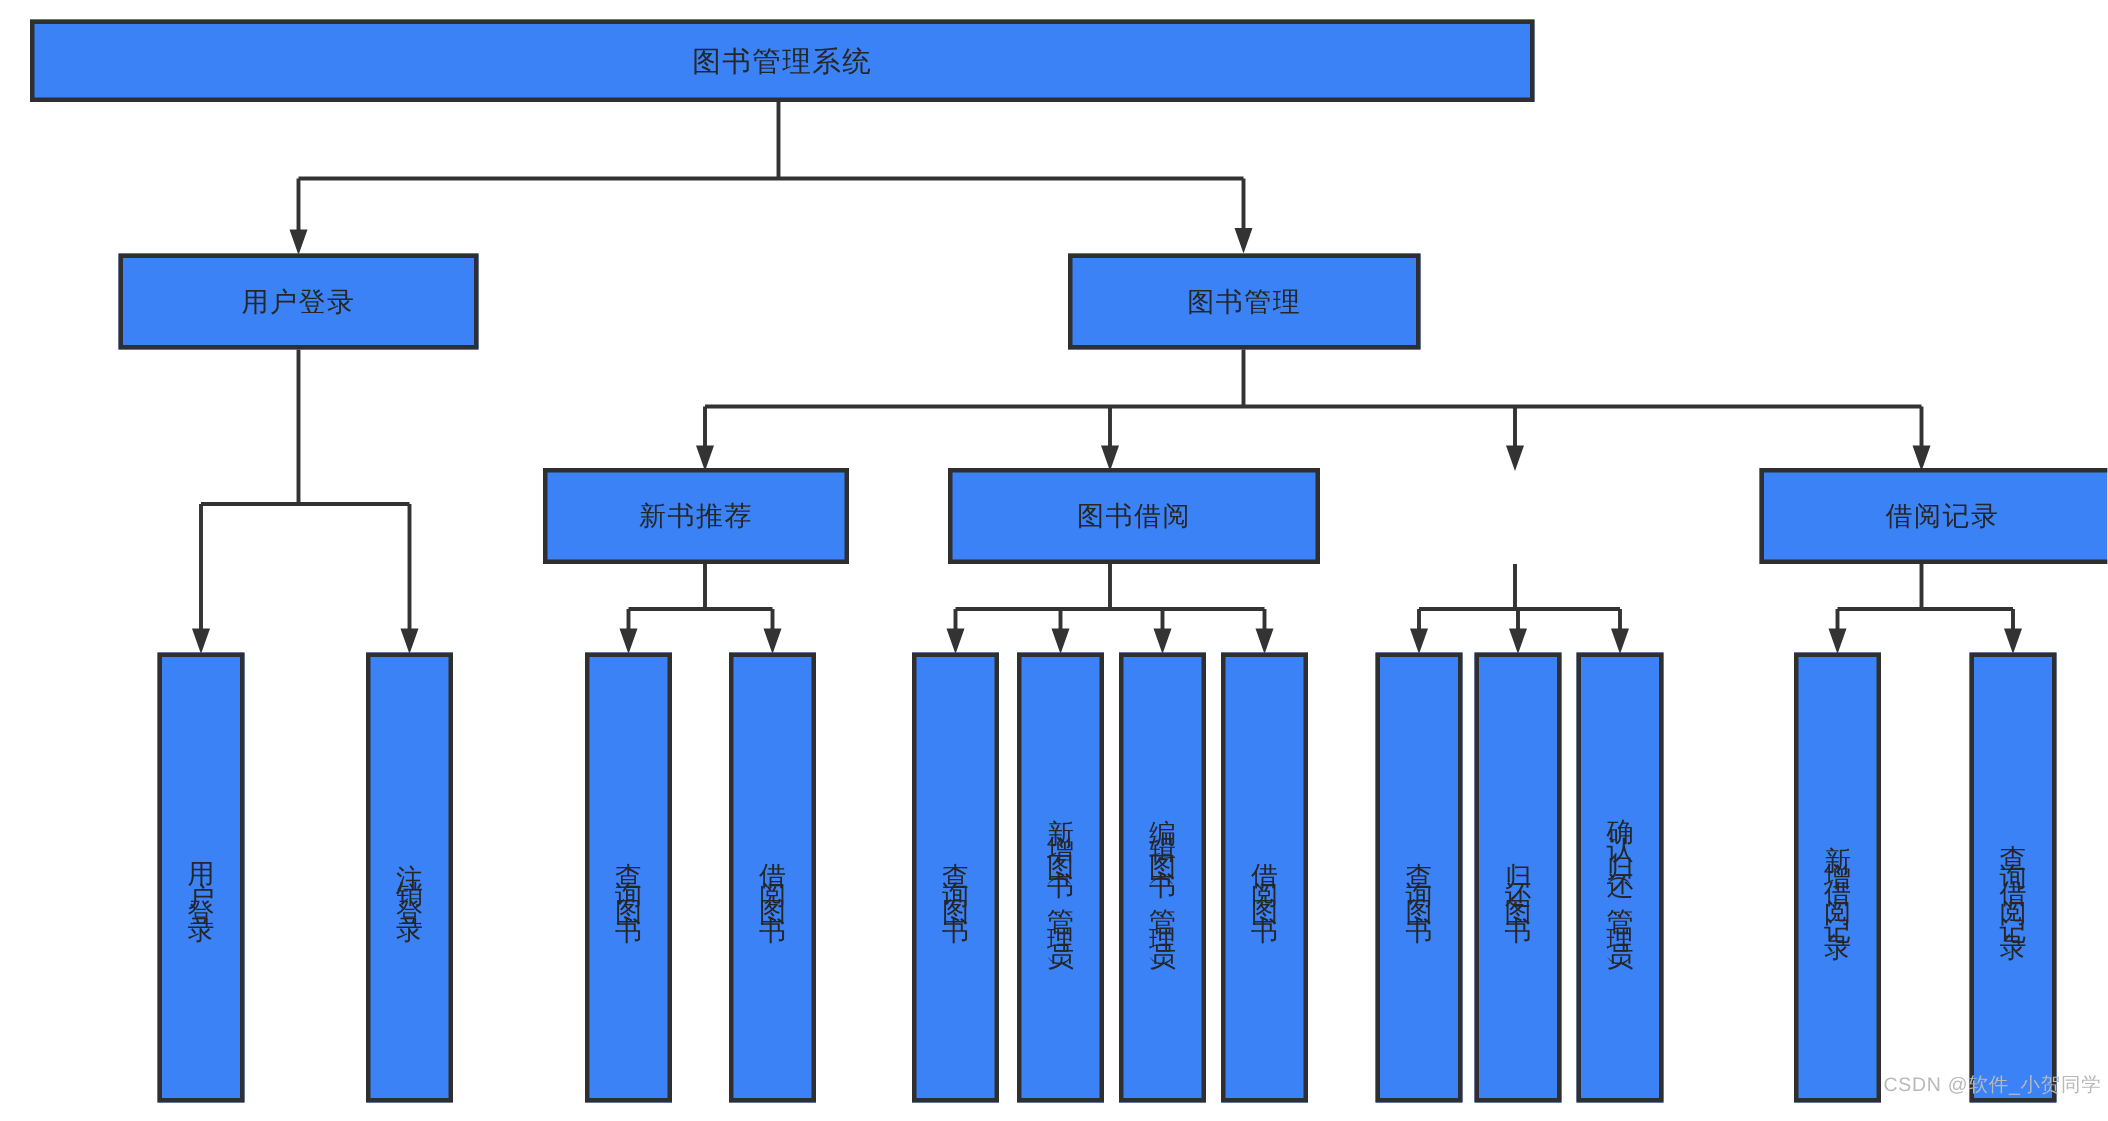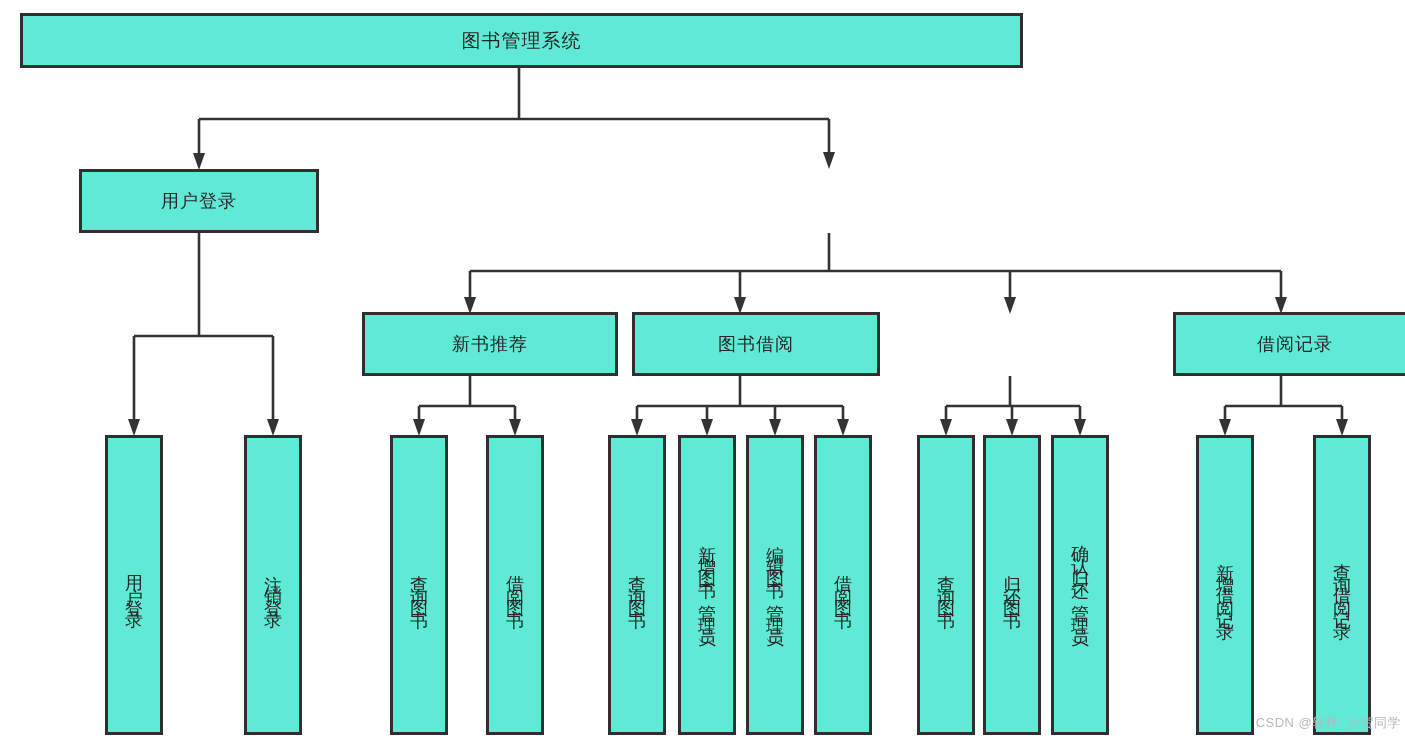--- a/index.html
+++ b/index.html
@@ -7,21 +7,21 @@
   }
   html,body{margin:0;padding:0;background:var(--bg);}
   body{font-family:"Liberation Sans",sans-serif;}
   .canvas{
     position:relative;width:1405px;height:747px;background:var(--bg);overflow:hidden;
   }
   .wires{position:absolute;left:0;top:0;z-index:1;}
   .wires path{stroke:var(--line);stroke-width:2.6;fill:none;}
   .wires polygon{fill:var(--line);stroke:none;}
   .node{
-    position:absolute;z-index:2;background:#5eead4;border:3px solid var(--border);
+    position:absolute;z-index:2;background:#3b82f6;border:3px solid var(--border);
     box-sizing:border-box;display:flex;align-items:center;justify-content:center;
     color:var(--text);
   }
   .node .lbl{white-space:nowrap;}
   .lvl1 .lbl{font-size:19px;letter-spacing:1px;}
   .lvl2 .lbl,.lvl3 .lbl{font-size:18px;letter-spacing:1px;}
   .leaf .lbl{
     writing-mode:vertical-rl;text-orientation:mixed;
     font-size:18px;letter-spacing:12px;line-height:1;
   }
@@ -77,22 +77,25 @@
     </g>
   </svg>
 
   <div class="node lvl1" style="left:20px;top:13px;width:1003px;height:55px">
     <span class="lbl">图书管理系统</span>
   </div>
 
   <div class="node lvl2" style="left:79px;top:169px;width:240px;height:64px">
     <span class="lbl">用户登录</span>
   </div>
+  <div class="node lvl2" style="left:712px;top:169px;width:235px;height:64px">
+    <span class="lbl">图书管理</span>
+  </div>
 
-  <div class="node lvl3" style="left:362px;top:312px;width:256px;height:64px">
+  <div class="node lvl3" style="left:362px;top:312px;width:204px;height:64px">
     <span class="lbl">新书推荐</span>
   </div>
   <div class="node lvl3" style="left:632px;top:312px;width:248px;height:64px">
     <span class="lbl">图书借阅</span>
   </div>
   <div class="node lvl3" style="left:1173px;top:312px;width:244px;height:64px">
     <span class="lbl">借阅记录</span>
   </div>
 
   <div class="node leaf" style="left:105px;top:435px;width:58px;height:300px">

